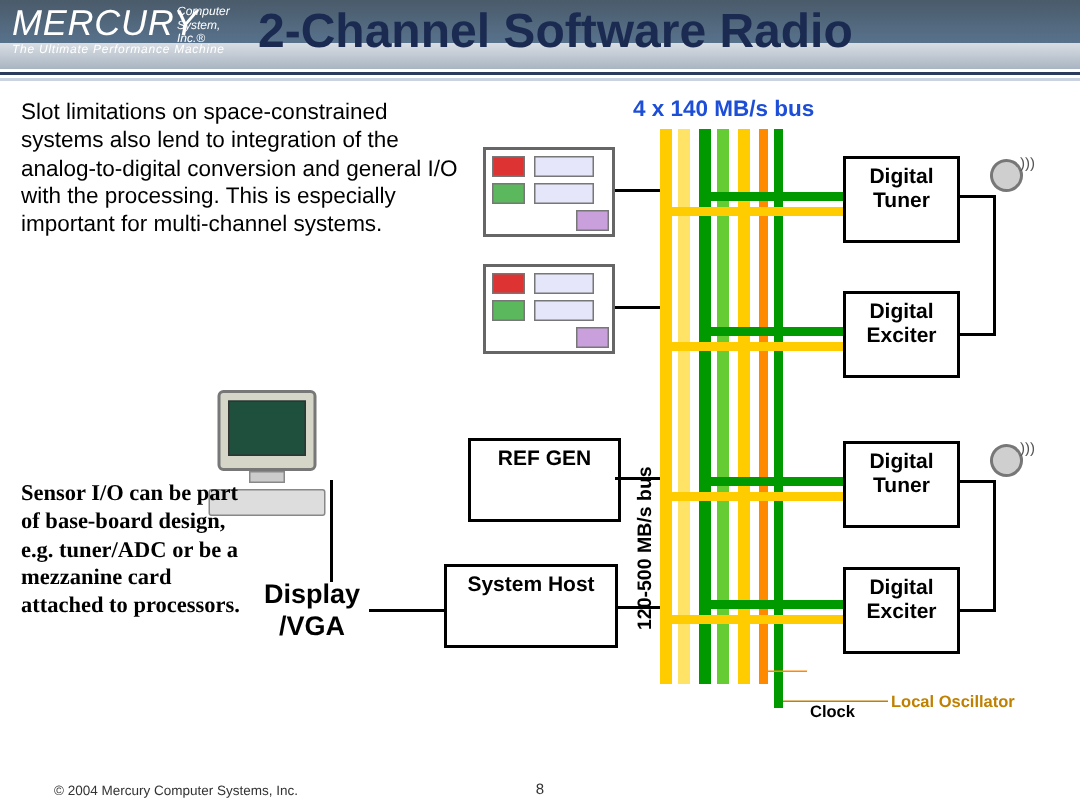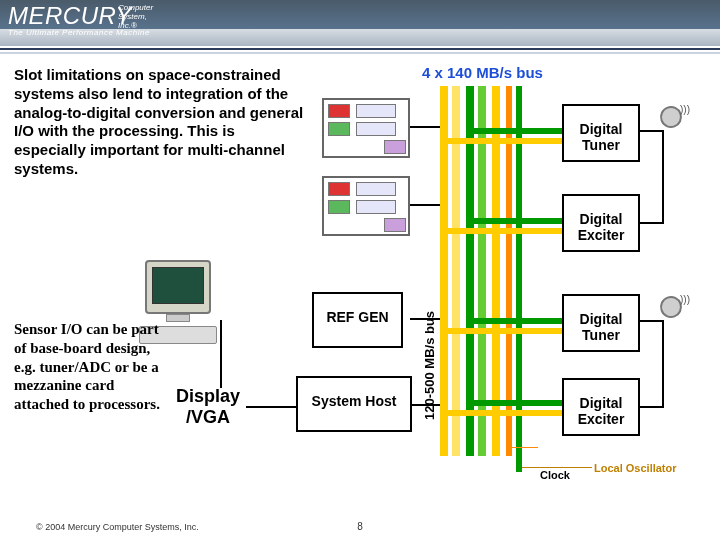--- a/index.html
+++ b/index.html
@@ -11,21 +11,21 @@
   .logo-band { position: absolute; top: 0; left: 0; width: 720px; height: 46px;
     background: linear-gradient(180deg,#4a5b6a 0%,#58728c 62%,#d9dee4 62%,#a9b5c2 100%); }
   .logo { position: absolute; top: 2px; left: 8px; color:#fff; }
   .logo .wordmark { font-style: italic; font-weight: 400; font-size: 24px; letter-spacing: 0.5px; display:inline-block; }
   .logo .tag { font-size: 8px; font-style: italic; letter-spacing: 0.5px; margin-top:-2px; }
   .supers { font-size: 8px; font-style: italic; font-weight: 400; position: absolute; top: 1px; left: 110px; color:#fff;}
   .title { position: absolute; top: 2px; left: 172px; font-size: 32px; font-weight: 700; color:#1a2a50; }
   .rule1 { position:absolute; top:48px; left:0; width:720px; height:2px; background:#2c3a5c; }
   .rule2 { position:absolute; top:52px; left:0; width:720px; height:2px; background:#ccd3e0; }
 
-  .body-text { position:absolute; font-size:15px; line-height:1.25; font-weight:700; color:#000; }
+  .body-text { position:absolute; font-size:15px; line-height:1.25; font-weight:400; color:#000; }
   #para1 { top:66px; left:14px; width:296px; }
   #para2 { top:320px; left:14px; width:154px; font-weight:700;font-family:Liberation Serif, serif; }
 
   .user-display-label { position:absolute; top:268px; left:22px; font-size:15px; font-weight:700; text-align:center; width:62px; }
 
   .monitor { position:absolute; top:260px; left:136px; width:84px; height:80px; }
   .crt { width:66px; height:54px; background:#d5d5c8; border:2px solid #777; border-radius:4px; position:relative; margin:0 auto; }
   .screen { position:absolute; top:5px; left:5px; right:5px; bottom:8px; background:#1f4f3d; border:1px solid #333; }
   .base { width:24px; height:8px; background:#ccc; border:1px solid #888; margin:0 auto; }
   .kb { width:78px; height:18px; background:#ddd; border:1px solid #888; margin:4px auto 0; border-radius:2px; }
@@ -44,21 +44,21 @@
   .vstrip { position:absolute; width:8px; }
   .y1 { background:#ffcc00; }
   .y2 { background:#ffe366; }
   .g1 { background:#009900; }
   .g2 { background:#66cc33; }
   .o1 { background:#ff8a00; }
 
   .hstrip { position:absolute; height:6px; }
 
   .card { position:absolute; background:#fff; border:2px solid #000; }
-  .card-label { font-size:14px; font-weight:700; text-align:center; padding:3px;margin-top:12px; }
+  .card-label { font-size:14px; font-weight:700; text-align:center; padding:3px; }
 
   .ant { position:absolute; width:30px; height:40px; }
   .ant .dish { width:22px; height:22px; border:2px solid #777; border-radius:50%; background:#cfcfcf; transform:rotate(-20deg); }
   .ant .wave { position:absolute; top:-2px; left:20px; font-size:10px; color:#555;}
 
   .clock-label { position:absolute; font-size:11px; font-weight:700; color:#000; }
   .lo-label { position:absolute; font-size:11px; font-weight:700; color:#c08000; }
 
   .footer { position:absolute; left:22px; bottom:8px; font-size:9px; color:#333;padding-left:14px; }
   .pagenum { position:absolute; bottom:8px; left:50%; transform:translateX(-50%); font-size:10px; color:#333;}
@@ -71,20 +71,21 @@
 
 <div class="slide">
 
   <div class="hdr">
     <div class="logo-band"></div>
     <div class="logo">
       <span class="wordmark">MERCURY</span>
       <span class="supers">Computer System, Inc.®</span>
       <div class="tag">The Ultimate Performance Machine</div>
     </div>
+    <div class="title">2-Channel Software Radio</div>
     <div class="rule1"></div>
     <div class="rule2"></div>
   </div>
 
   <div id="para1" class="body-text">Slot limitations on space-constrained systems also lend to integration of the analog-to-digital conversion and general I/O with the processing. This is especially important for multi-channel systems.</div>
 
 
   <div class="monitor">
     <div class="crt">
         <div class="screen"></div>
@@ -124,21 +125,21 @@
   <div class="card" style="top:194px; left:562px; width:78px; height:58px;">
     <div class="card-label">Digital Exciter</div>
   </div>
   <div class="card" style="top:294px; left:562px; width:78px; height:58px;">
     <div class="card-label">Digital Tuner</div>
   </div>
   <div class="card" style="top:378px; left:562px; width:78px; height:58px;">
     <div class="card-label">Digital Exciter</div>
   </div>
 
-  <div class="card" style="top:292px; left:312px; width:91px; height:56px;">
+  <div class="card" style="top:292px; left:312px; width:102px; height:56px;">
     <div class="card-label">REF GEN</div>
   </div>
   <div class="card" style="top:376px; left:296px; width:116px; height:56px;">
     <div class="card-label">System Host</div>
   </div>
 
   <div class="conn" style="top:318px; left:410px; width:30px; height:2px;"></div>
   <div class="conn" style="top:404px; left:410px; width:30px; height:2px;"></div>
 
   <div class="vbus" style="top:420px; left:422px;">120-500 MB/s bus</div>

